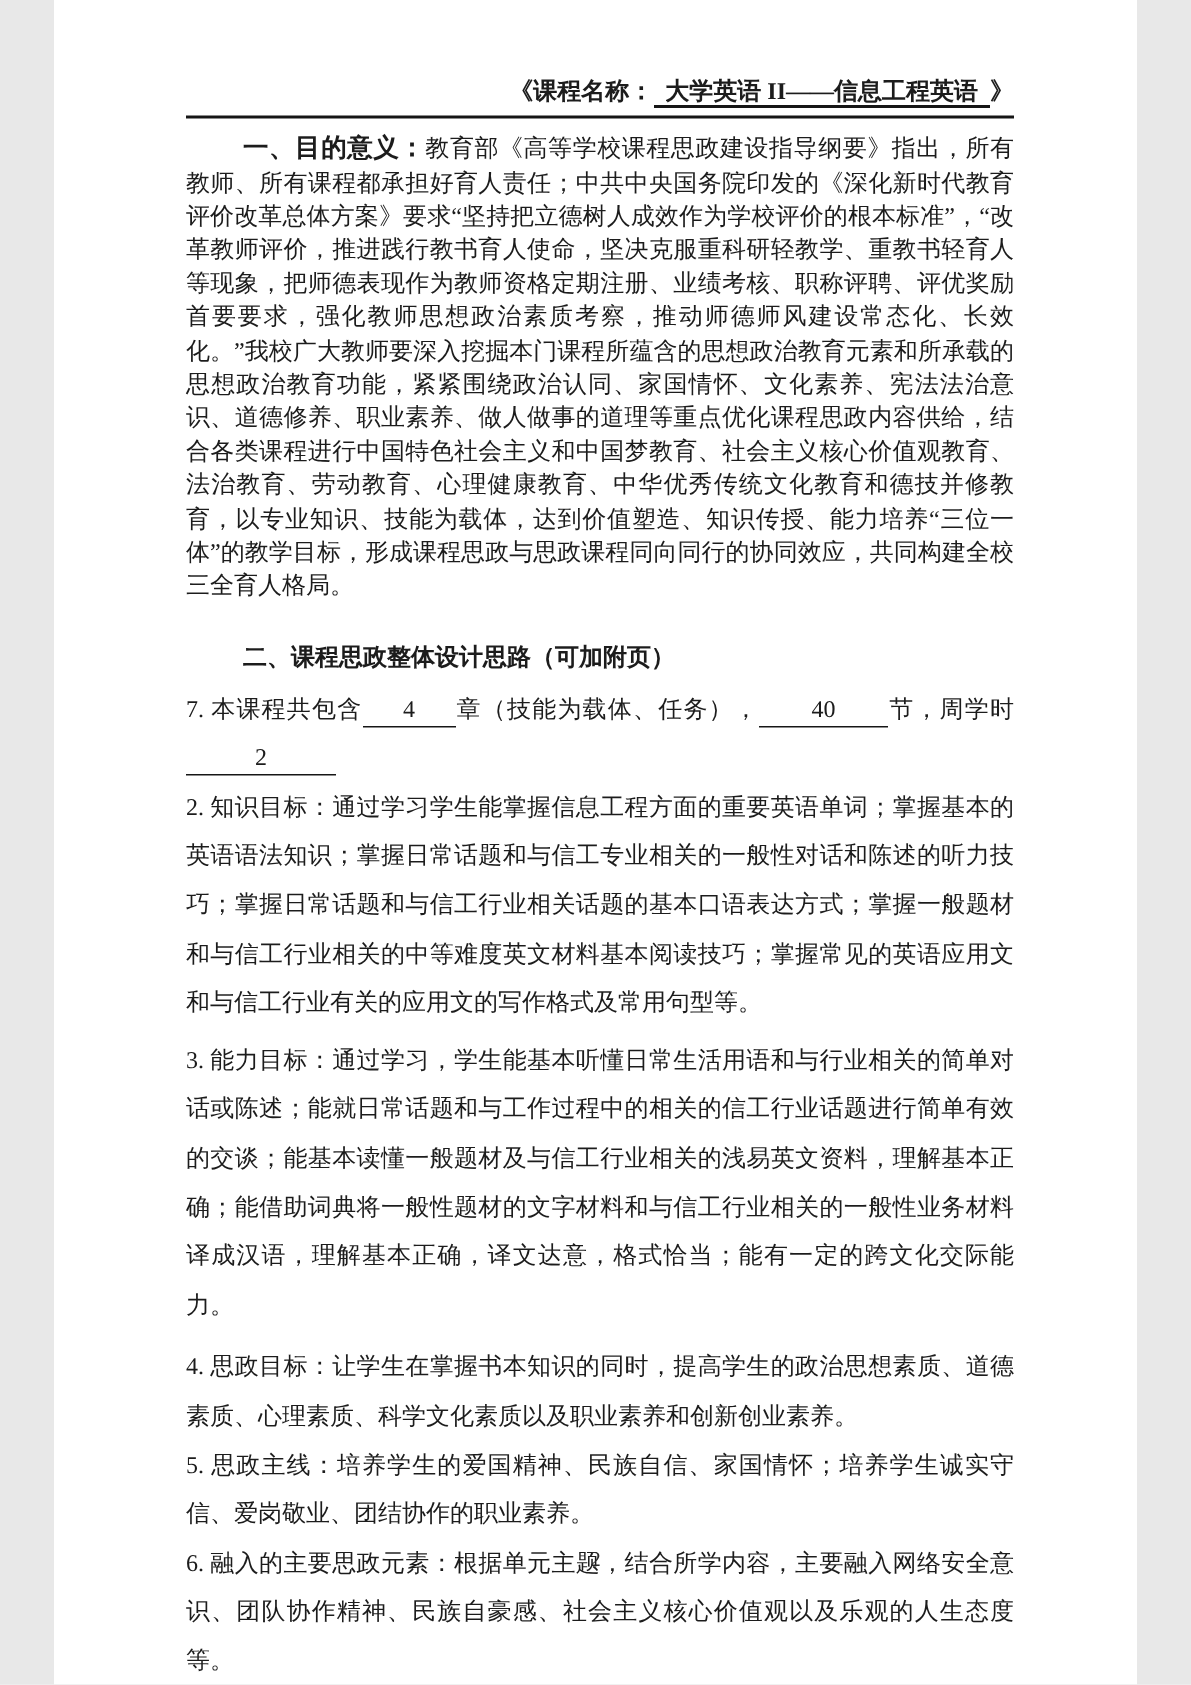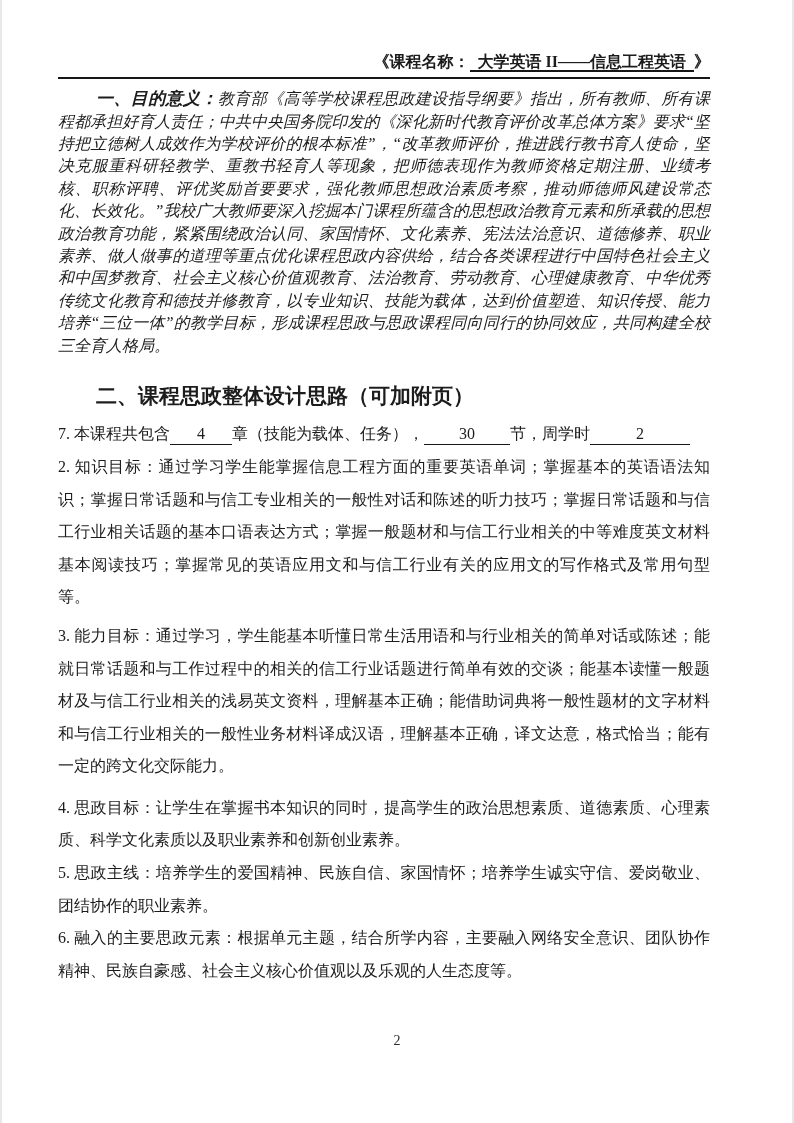--- a/index.html
+++ b/index.html
@@ -1,25 +1,25 @@
 <!DOCTYPE html>
 <html><head>
 <meta charset="utf-8">
 <style>
   * { margin: 0; padding: 0; box-sizing: border-box; }
   html, body { background: #e8e8e8; }
   .page {
     position: relative;
-    width: 790px;
+    width: 722px;
     height: 1123px;
     margin: 0 auto;
     background: #ffffff;
     color: #1c1c1c;
     font-family: "Liberation Serif", "DejaVu Serif", serif;
-    padding: 50px 82px 0 56px;
+    padding: 50px 82px 0 88px;
     overflow: hidden;
   }
   .doc-header {
     text-align: right;
     font-weight: bold;
     font-size: 16px;
     line-height: 1.45;
     padding-bottom: 4px;
     border-bottom: 2px solid #161616;
     white-space: nowrap;
@@ -27,31 +27,30 @@
   .course-underline {
     border-bottom: 2px solid #161616;
     padding: 0 8px;
   }
   .intro-paragraph {
     margin-top: 9px;
     font-size: 16px;
     line-height: 22.4px;
     text-align: justify;
     text-indent: 38px;
-    font-style: italic;
   }
   .intro-lead {
     font-weight: bold;
     font-size: 17px;
   }
   .section-heading {
     margin-top: 26px;
     padding-left: 38px;
     font-weight: bold;
-    font-size: 21px;
+    font-size: 16px;
     line-height: 1.3;
   }
   .items { margin-top: 8px; }
   .item {
     font-size: 16px;
     line-height: 32.6px;
     text-align: justify;
   }
   .item-gap-sm { margin-bottom: 6px; }
   .item-gap-md { margin-bottom: 9px; }
@@ -86,21 +85,21 @@
 
   <p class="intro-paragraph">
     <span class="intro-lead">一、目的意义：</span><span>教育部《高等学校课程思政建设指导纲要》指出，所有教师、所有课程都承担好育人责任；中共中央国务院印发的《深化新时代教育评价改革总体方案》要求“坚持把立德树人成效作为学校评价的根本标准”，“改革教师评价，推进践行教书育人使命，坚决克服重科研轻教学、重教书轻育人等现象，把师德表现作为教师资格定期注册、业绩考核、职称评聘、评优奖励首要要求，强化教师思想政治素质考察，推动师德师风建设常态化、长效化。”我校广大教师要深入挖掘本门课程所蕴含的思想政治教育元素和所承载的思想政治教育功能，紧紧围绕政治认同、家国情怀、文化素养、宪法法治意识、道德修养、职业素养、做人做事的道理等重点优化课程思政内容供给，结合各类课程进行中国特色社会主义和中国梦教育、社会主义核心价值观教育、法治教育、劳动教育、心理健康教育、中华优秀传统文化教育和德技并修教育，以专业知识、技能为载体，达到价值塑造、知识传授、能力培养“三位一体”的教学目标，形成课程思政与思政课程同向同行的协同效应，共同构建全校三全育人格局。</span>
   </p>
 
   <div class="section-heading">二、课程思政整体设计思路（可加附页）</div>
 
   <div class="items">
 
     <p class="item">
-      <span>7. 本课程共包含</span><span class="blank blank-1">4</span><span>章（技能为载体、任务），</span><span class="blank blank-2">30</span><span>节，周学时</span><span class="blank blank-3">2</span>
+      <span>7. 本课程共包含</span><span class="blank blank-1">4</span><span>章（技能为载体、任务），</span><span class="blank blank-2">40</span><span>节，周学时</span><span class="blank blank-3">2</span>
     </p>
 
     <p class="item item-gap-sm">2. 知识目标：通过学习学生能掌握信息工程方面的重要英语单词；掌握基本的英语语法知识；掌握日常话题和与信工专业相关的一般性对话和陈述的听力技巧；掌握日常话题和与信工行业相关话题的基本口语表达方式；掌握一般题材和与信工行业相关的中等难度英文材料基本阅读技巧；掌握常见的英语应用文和与信工行业有关的应用文的写作格式及常用句型等。</p>
 
     <p class="item item-gap-md">3. 能力目标：通过学习，学生能基本听懂日常生活用语和与行业相关的简单对话或陈述；能就日常话题和与工作过程中的相关的信工行业话题进行简单有效的交谈；能基本读懂一般题材及与信工行业相关的浅易英文资料，理解基本正确；能借助词典将一般性题材的文字材料和与信工行业相关的一般性业务材料译成汉语，理解基本正确，译文达意，格式恰当；能有一定的跨文化交际能力。</p>
 
     <p class="item">4. 思政目标：让学生在掌握书本知识的同时，提高学生的政治思想素质、道德素质、心理素质、科学文化素质以及职业素养和创新创业素养。</p>
 
     <p class="item">5. 思政主线：培养学生的爱国精神、民族自信、家国情怀；培养学生诚实守信、爱岗敬业、团结协作的职业素养。</p>
 

